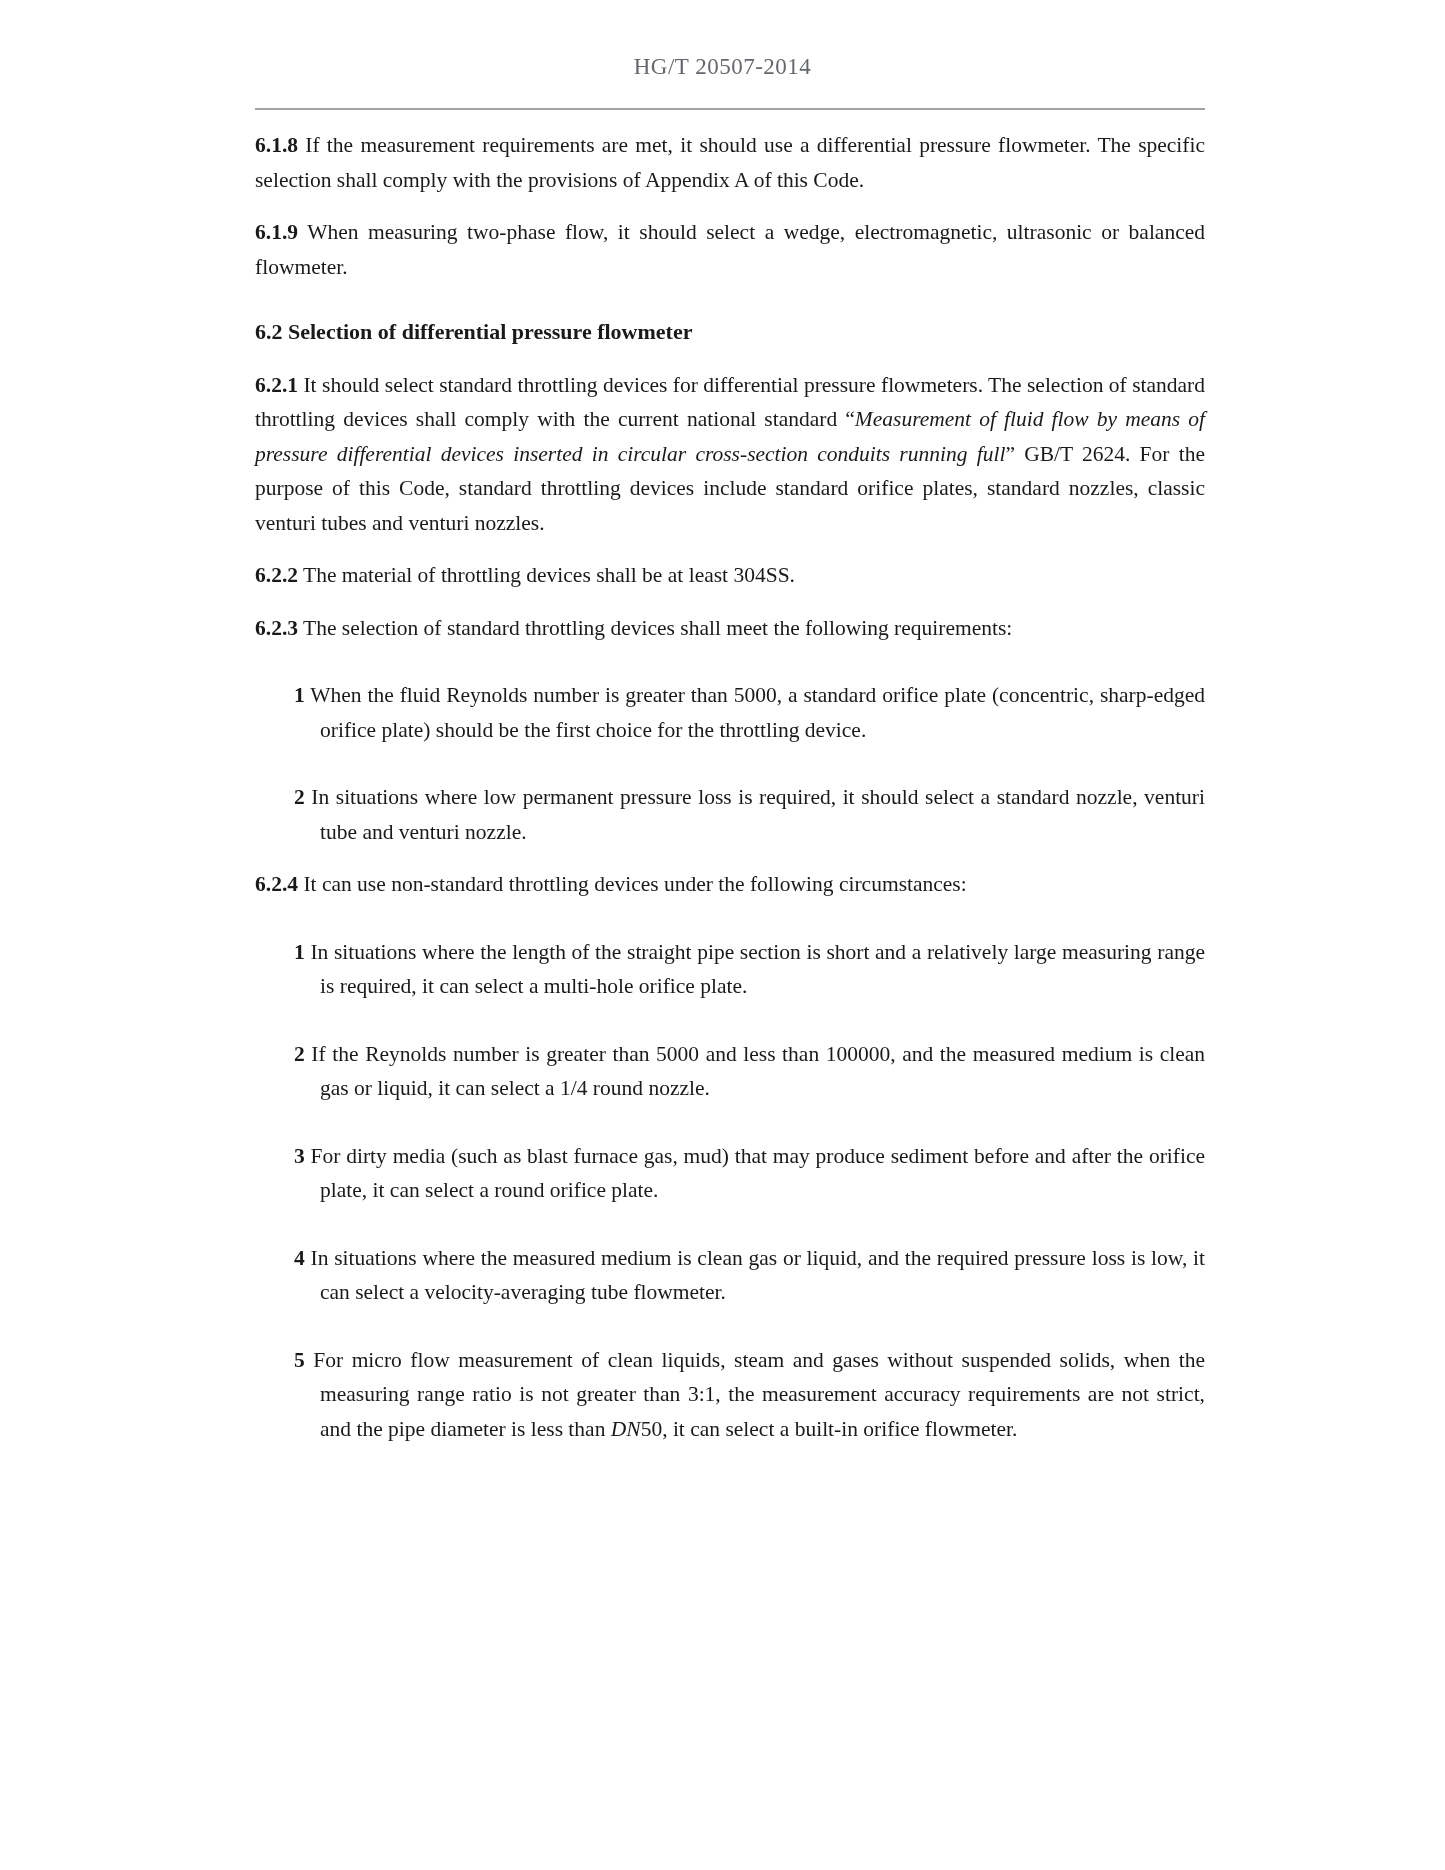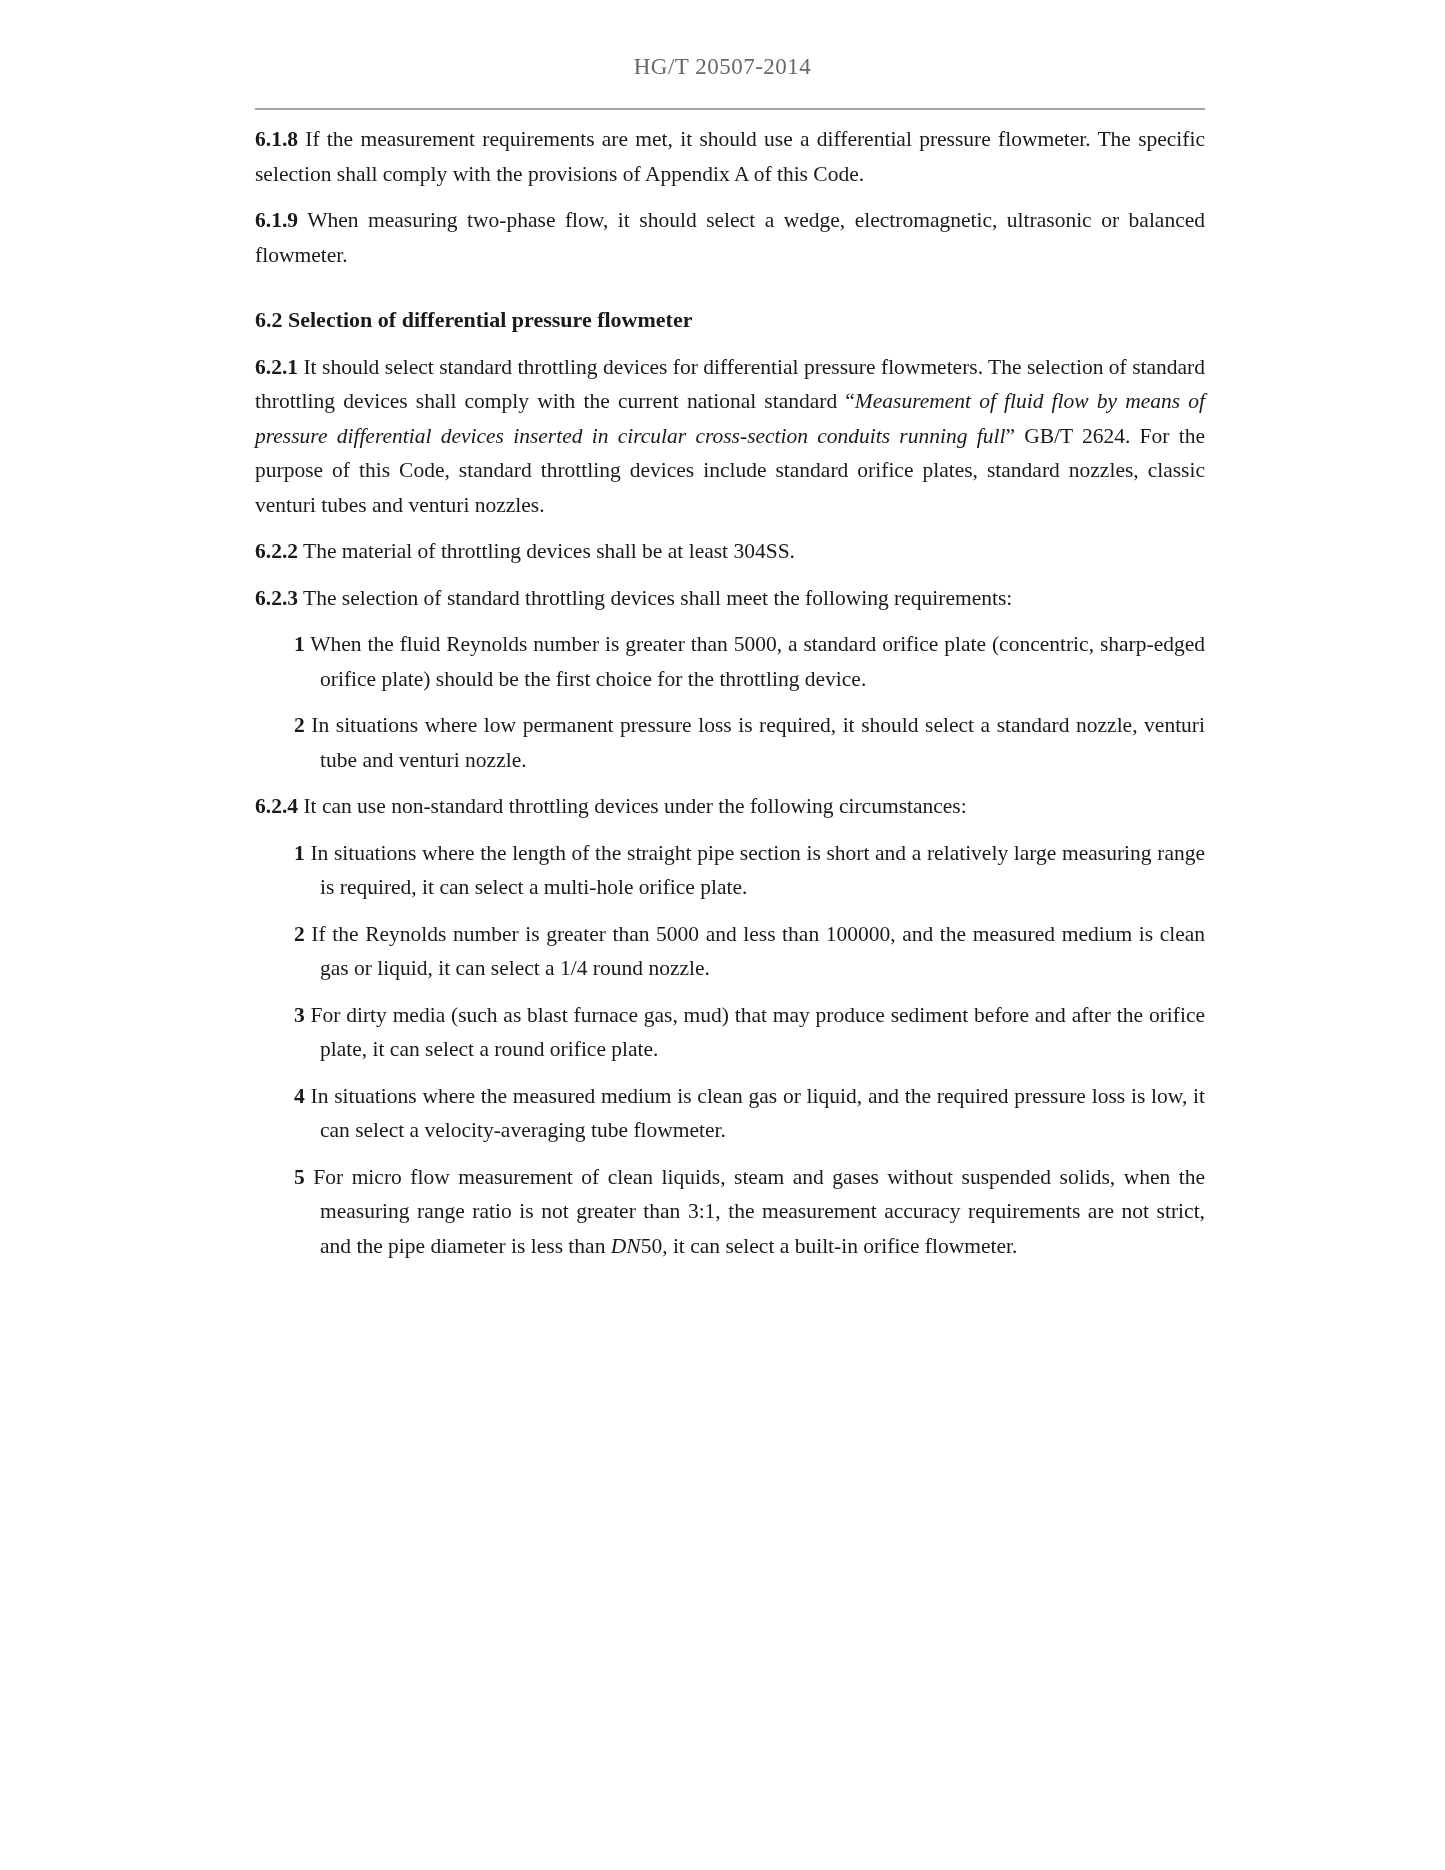--- a/index.html
+++ b/index.html
@@ -33,29 +33,29 @@
     border: none;
     border-top: 2px solid var(--rule, #a3a3a3);
     margin: 26px 240px 0 255px;
   }
   .content {
     margin: 0 240px 0 255px;
     font-size: 21.5px;
     line-height: 34.5px;
     text-align: justify;
   }
-  .para      { margin-top: 12px; }
+  .para      { margin-top: 18px; }
   .cnum      { font-weight: bold; }
   .section-heading {
     margin-top: 31px;
     font-weight: bold;
     font-size: 22px;
   }
   .list-item {
-    margin-top: 12px;
+    margin-top: 33px;
     padding-left: 65px;
     text-indent: -26px;
   }
   .lnum { font-weight: bold; }
   .ital { font-style: italic; }
   .footer {
     position: absolute;
     left: 255px;
     right: 240px;
     top: 1728px;

